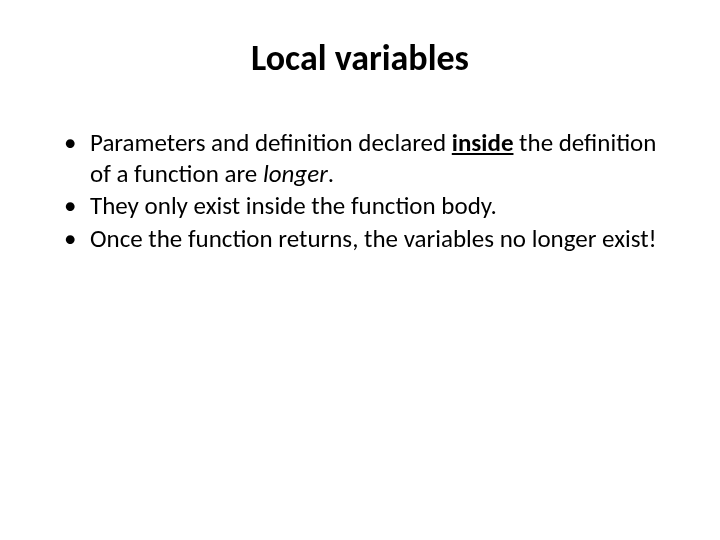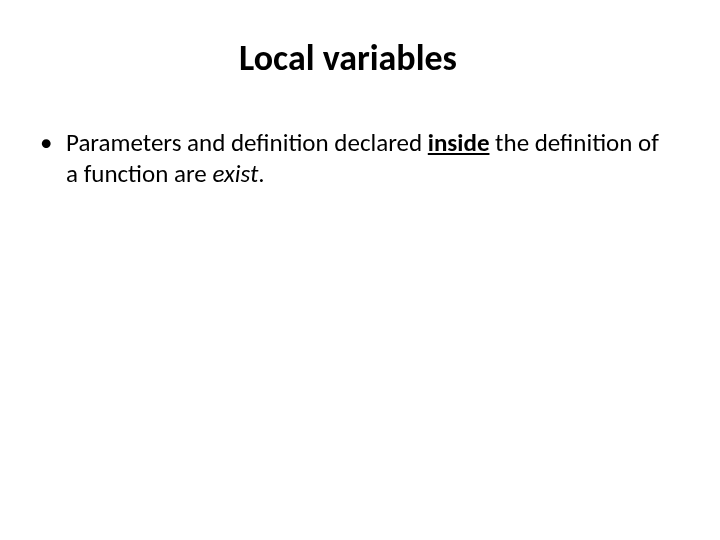--- a/index.html
+++ b/index.html
@@ -7,21 +7,21 @@
       width: 720px;
       height: 540px;
       background: #fff;
       font-family: Calibri, "Segoe UI", Arial, sans-serif;
       color: #000;
       overflow: hidden;
     }
     .slide {
       width: 100%;
       height: 100%;
-      padding: 28px 48px 0 24px;
+      padding: 28px 48px 0 48px;
     }
     .title {
       text-align: center;
       font-size: 36px;
       font-weight: 700;
       margin-bottom: 48px;
       margin-top: 8px;
     }
     ul.bullets {
       list-style: none;
@@ -44,16 +44,22 @@
     .word-bold { font-weight: 700; text-decoration: underline; }
     .word-italic { font-style: italic; }
   </style>
 </head>
 <body>
 
 <div class="slide">
   <h1 class="title">Local variables</h1>
   <ul class="bullets">
     <li>
-      <span>Parameters and definition declared </span><span class="word-bold">inside</span><span> the definition of a function are </span><span class="word-italic">exist</span><span>.</span>
+      <span>Parameters and definition declared </span><span class="word-bold">inside</span><span> the definition of a function are </span><span class="word-italic">longer</span><span>.</span>
+    </li>
+    <li>
+      <span>They only exist inside the function body.</span>
+    </li>
+    <li>
+      <span>Once the function returns, the variables no longer exist!</span>
     </li>
   </ul>
 </div>
 
 </body></html>

